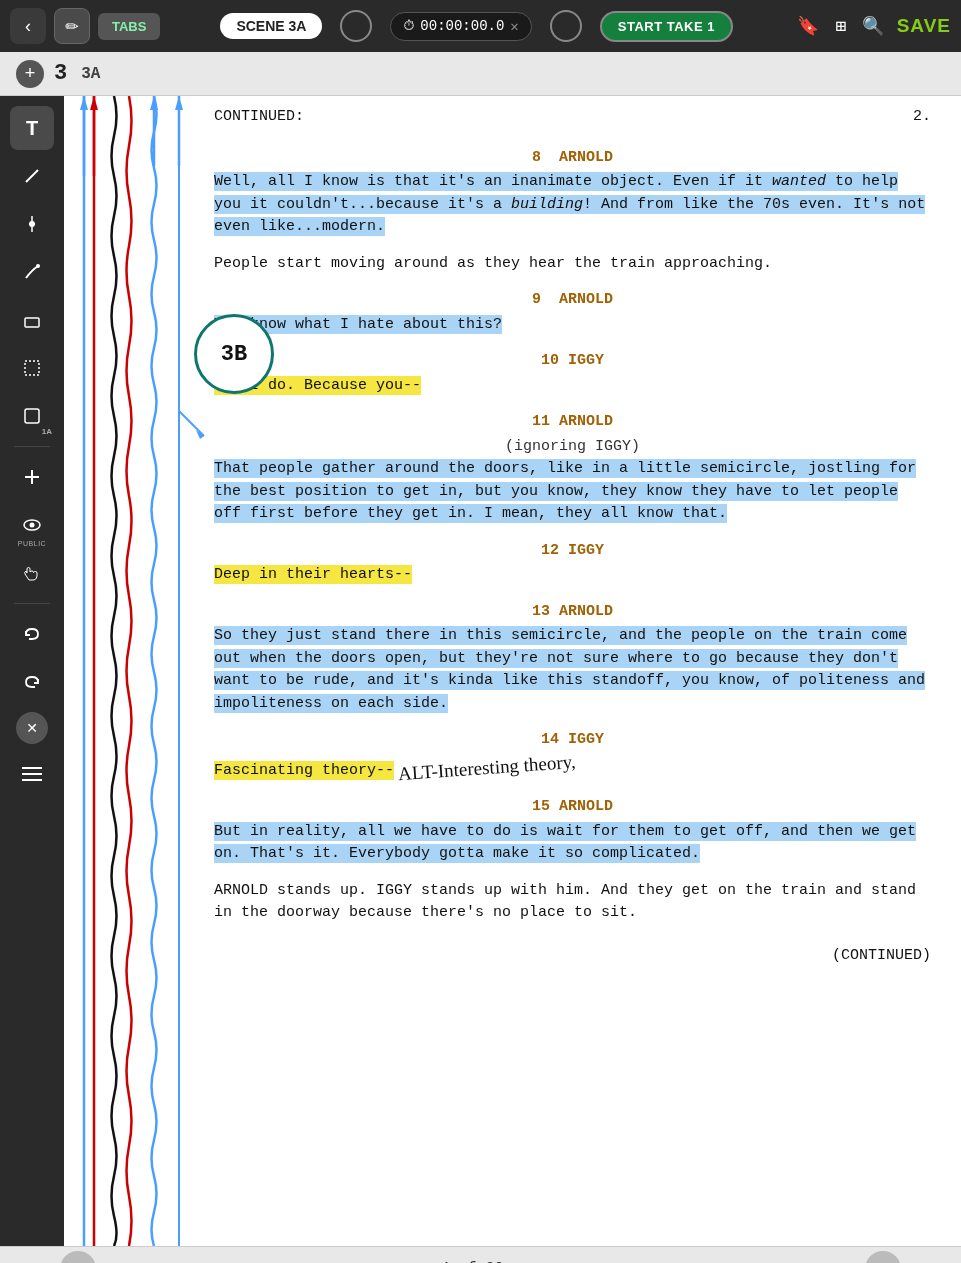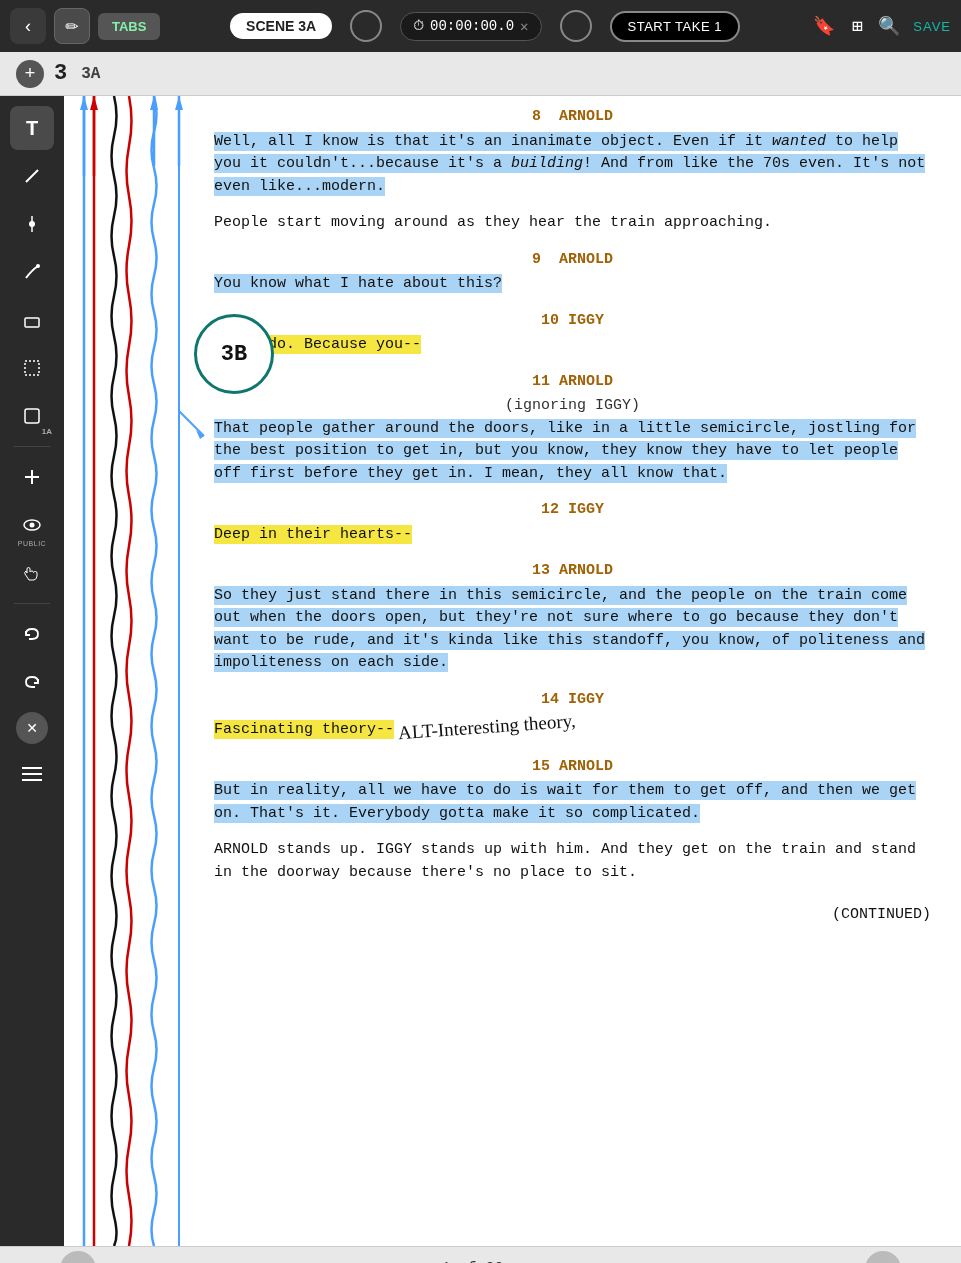--- a/index.html
+++ b/index.html
@@ -85,42 +85,42 @@
       color: white;
       font-size: 14px;
       display: flex; align-items: center; gap: 6px;
     }
     .timer-x {
       color: #888;
       cursor: pointer;
       font-size: 14px;
     }
     .start-take-btn {
-      background: #000000;
+      background: #15803d;
       border: 2px solid #888;
       border-radius: 20px;
       color: white;
       font-size: 13px;
-      font-weight: normal;
+      font-weight: bold;
       padding: 6px 16px;
       cursor: pointer;
       letter-spacing: 0.5px;
     }
     .icon-bookmark, .icon-grid, .icon-search {
       color: white;
       font-size: 18px;
       cursor: pointer;
       padding: 4px;
     }
     .btn-save {
       background: transparent;
       border: none;
-      color: #14b8a6;
-      font-size: 13px;
-      font-weight: normal;
+      color: #84cc16;
+      font-size: 19px;
+      font-weight: bold;
       cursor: pointer;
       letter-spacing: 1px;
     }
 
     
     .second-bar {
       display: flex;
       align-items: center;
       background: #e8e8e8;
       height: 44px;
@@ -457,20 +457,24 @@
       <path d="M115 315 L140 340" stroke="#4a9eff" stroke-width="2" fill="none"></path>
       <polygon points="140,340 132,334 136,343" fill="#4a9eff"></polygon>
     </svg>
 
     <div class="circle-annotation">
       <span>3B</span>
     </div>
 
     <div class="script-content">
 
+      <div class="continued-line">
+        <span>CONTINUED:</span>
+        <span class="page-num">2.</span>
+      </div>
 
       <div class="dialogue">
         <div class="character-name">8&nbsp;&nbsp;ARNOLD</div>
         <div class="dialogue-text">
           <span class="highlight-blue">Well, all I know is that it's an inanimate object. Even if it <em>wanted</em> to help you it couldn't...because it's a <em>building</em>! And from like the 70s even. It's not even like...modern.</span>
         </div>
       </div>
 
       <div class="action-line">
         <span>People start moving around as they hear the train approaching.</span>

